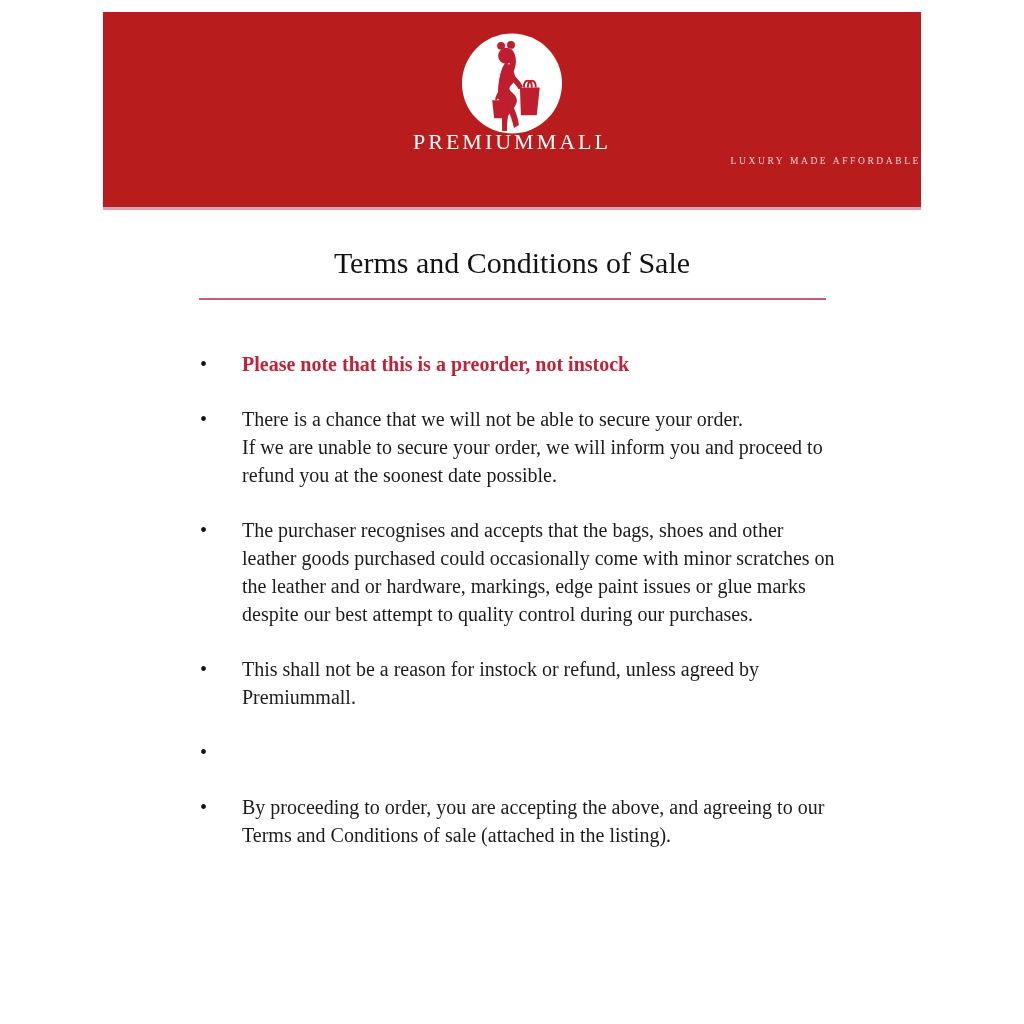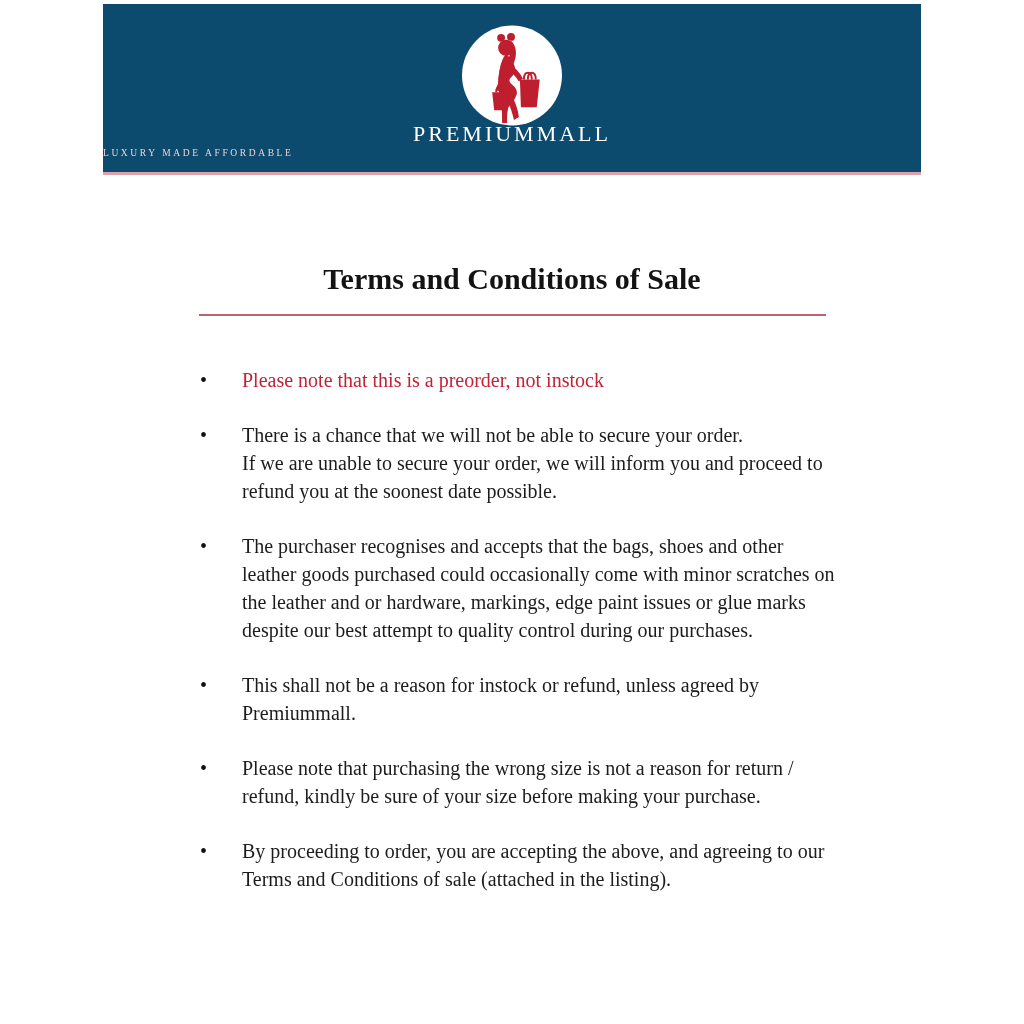--- a/index.html
+++ b/index.html
@@ -10,24 +10,24 @@
     height: 1024px;
     font-family: "Liberation Serif", "DejaVu Serif", serif;
     position: relative;
     overflow: hidden;
   }
 
   
   .banner {
     position: absolute;
     left: 103px;
-    top: 4px;
+    top: 12px;
     width: 818px;
-    height: 171px;
-    background: #0c4a6e;
+    height: 198px;
+    background: #b91c1c;
     border-bottom: 3px solid #dfa2ac;
     box-sizing: border-box;
   }
   .logo-wrap {
     position: absolute;
     left: 50%;
     top: 21px;
     transform: translateX(-50%);
     width: 101px;
     height: 101px;
@@ -41,41 +41,41 @@
     color: #ffffff;
     font-size: 22px;
     letter-spacing: 3px;
     font-weight: normal;
   }
   .brand-tagline {
     position: absolute;
     top: 144px;
     left: 0;
     width: 100%;
-    text-align: left;
+    text-align: right;
     color: #efd2d6;
     font-size: 9.5px;
     letter-spacing: 2.6px;
     font-weight: normal;
   }
 
   
   .content {
     position: absolute;
     top: 171px;
     left: 0;
     width: 1024px;
   }
   .doc-title {
-    margin: 16px;
+    margin: 0;
     padding-top: 74px;
     text-align: center;
     font-size: 30px;
     line-height: 36px;
-    font-weight: bold;
+    font-weight: normal;
     color: #131313;
   }
   .title-divider {
     width: 627px;
     height: 2px;
     background: #c06070;
     margin: 17px auto 0 auto;
   }
   .terms-list {
     list-style: none;
@@ -91,21 +91,21 @@
     margin-bottom: 27px;
   }
   .bullet {
     flex: 0 0 42px;
     width: 42px;
     color: #111111;
   }
   .term-text { flex: 1 1 auto; }
   .term-lead {
     display: block;
-    font-weight: normal;
+    font-weight: bold;
     color: #c22237;
     white-space: pre-line;
   }
   .term-body {
     display: block;
     white-space: pre-line;
   }
 </style>
 </head>
 <body>
@@ -187,22 +187,20 @@
       <span class="term-text">
         <span class="term-lead"></span>
         <span class="term-body">This shall not be a reason for instock or refund, unless agreed by
 Premiummall.</span>
       </span>
     </li>
 
     <li class="term-item">
       <span class="bullet">•</span>
       <span class="term-text">
-        <span class="term-body">Please note that purchasing the wrong size is not a reason for return /
-refund, kindly be sure of your size before making your purchase.</span>
       </span>
     </li>
 
     <li class="term-item">
       <span class="bullet">•</span>
       <span class="term-text">
         <span class="term-lead"></span>
         <span class="term-body">By proceeding to order, you are accepting the above, and agreeing to our
 Terms and Conditions of sale (attached in the listing).</span>
       </span>

